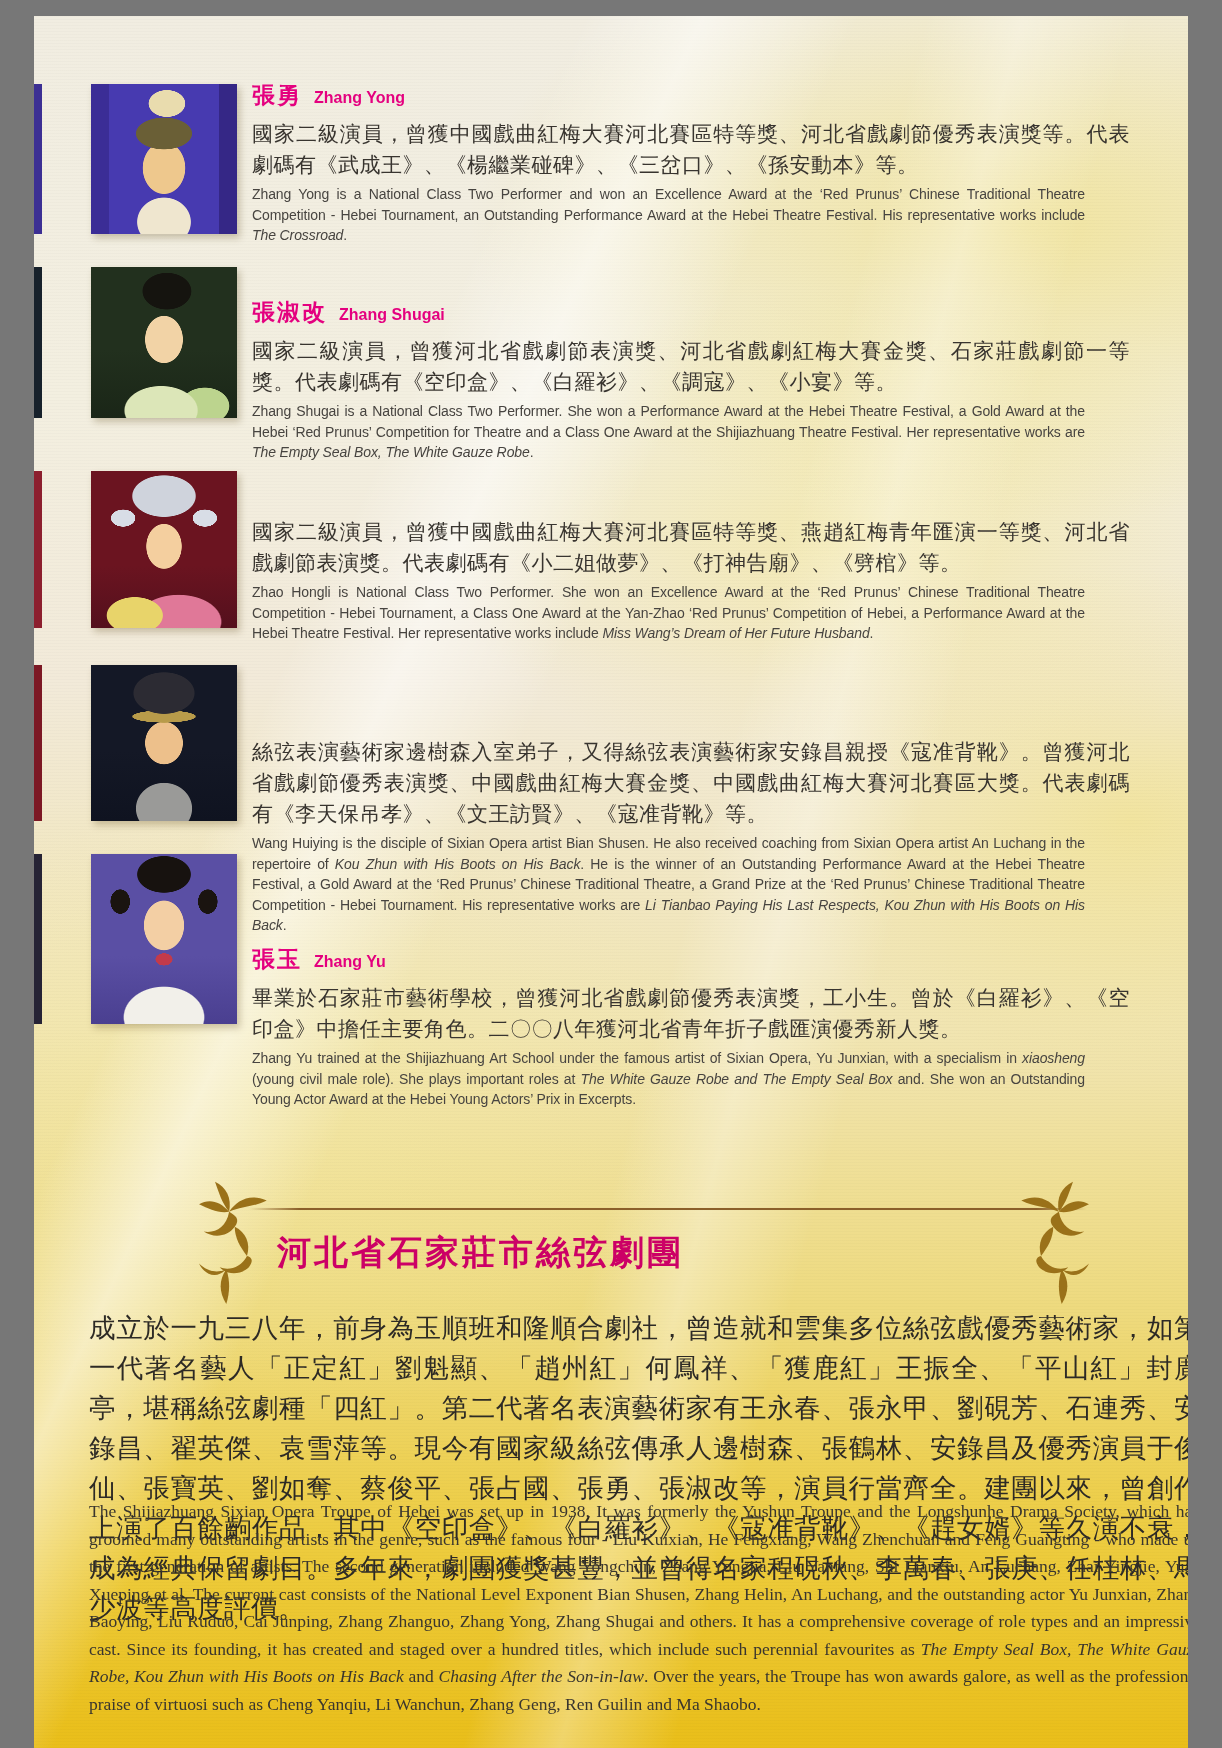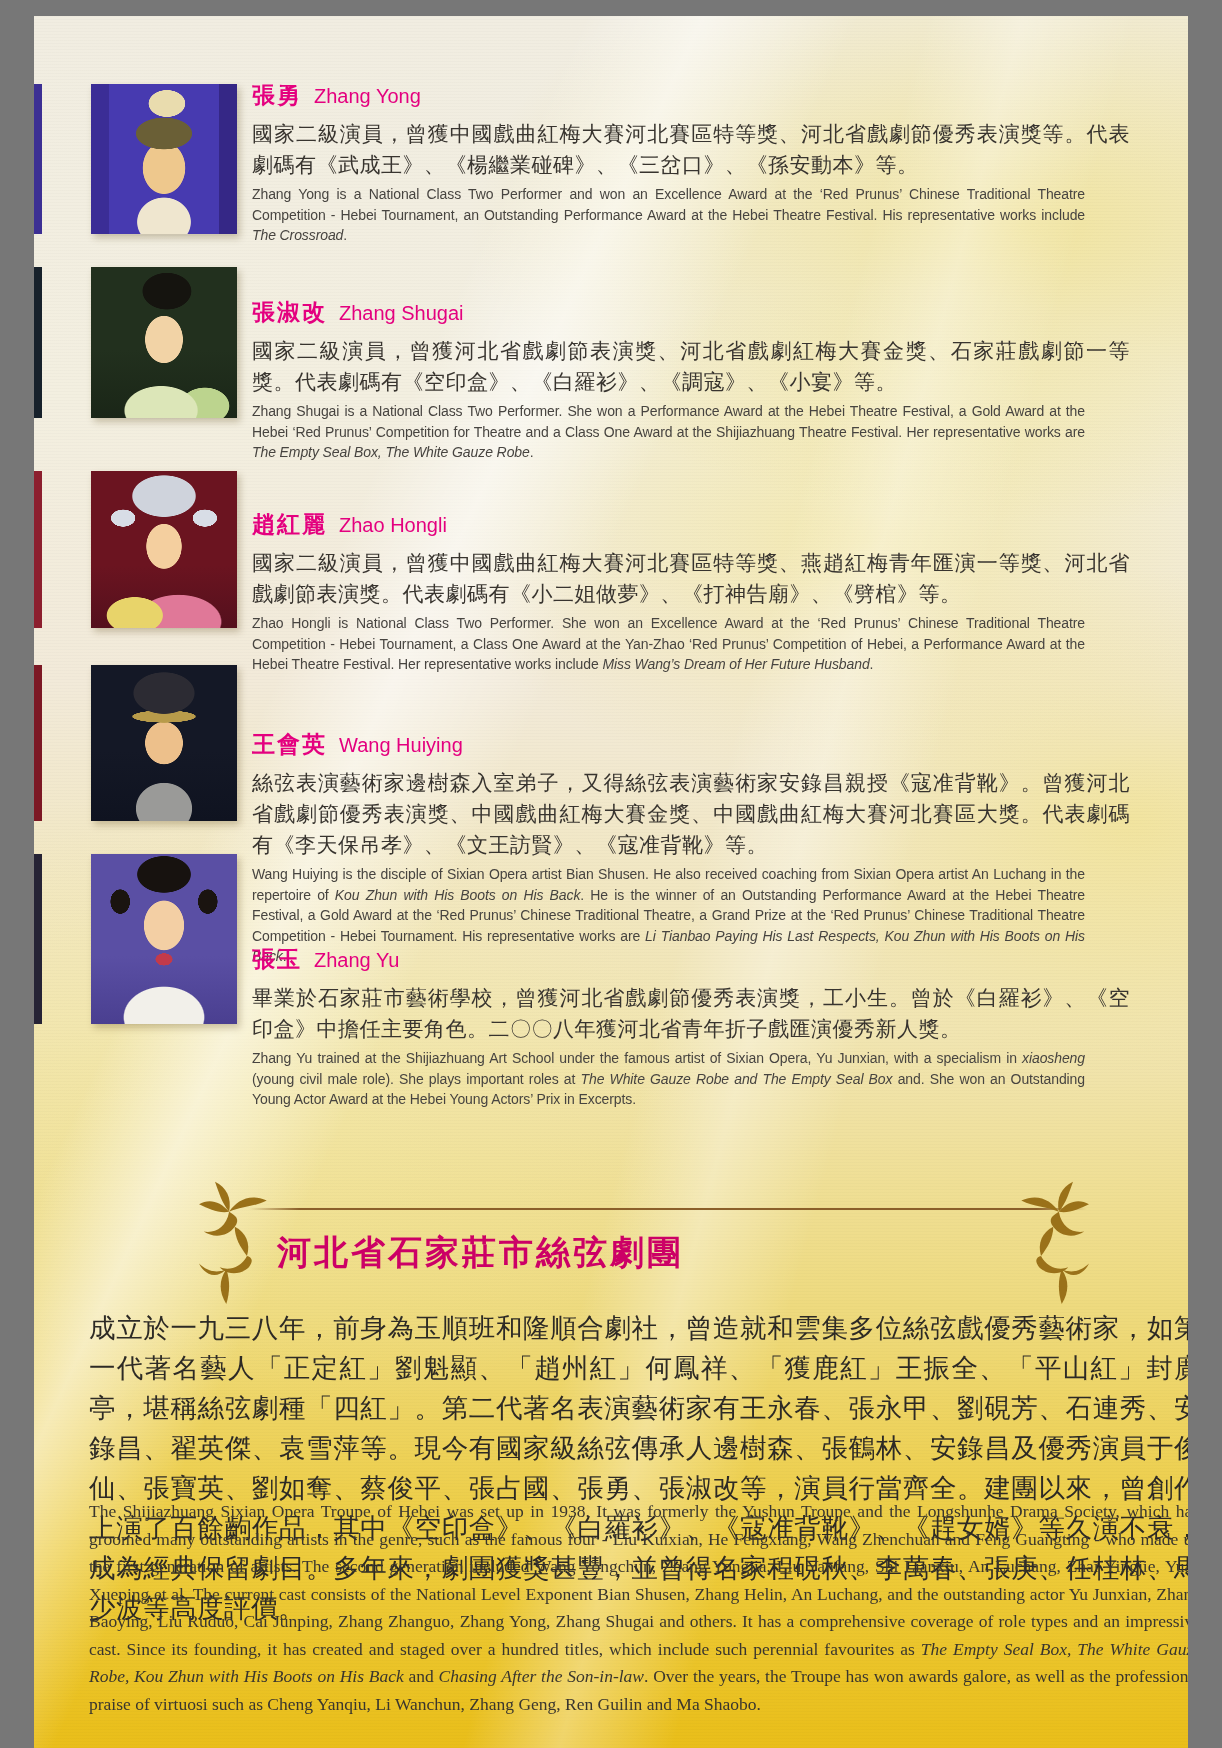--- a/index.html
+++ b/index.html
@@ -64,21 +64,21 @@
   .sv2{top:251px;height:151px;background:#17212b;}
   .sv3{top:455px;height:157px;background:#8c1f2e;}
   .sv4{top:649px;height:156px;background:#7c1824;}
   .sv5{top:838px;height:170px;background:#262335;}
 
   
   .sec{position:absolute;left:218px;width:878px;}
   .s1{top:64px}.s2{top:281px}.s3{top:493px}.s4{top:713px}.s5{top:928px}
   .names{display:flex;align-items:baseline;gap:12px;}
   .name-zh{color:#e4007f;font-size:23px;font-weight:bold;letter-spacing:2px;}
-  .name-en{color:#e4007f;font-size:20px;font-weight:normal;}
+  .name-en{color:#e4007f;font-size:16px;font-weight:bold;}
   .bio-zh{margin:7px 0 4px 0;color:#38342f;font-size:21px;line-height:31px;text-align:justify;letter-spacing:.5px;}
   .bio-en{margin:2px 0 0 0;max-width:833px;color:#474440;font-size:14px;line-height:20.5px;text-align:justify;letter-spacing:-.1px;}
   .bio-en i{font-style:italic;}
 
   
   .title-band{position:absolute;top:1150px;left:0;width:1222px;height:160px;}
   .title-line{position:absolute;top:42px;left:215px;width:838px;height:2px;
     background:linear-gradient(90deg,rgba(139,95,42,0),#8b5f2a 6%,#8b5f2a 94%,rgba(139,95,42,0));}
   .flourish{position:absolute;width:94px;height:140px;top:4px;}
   .fl-left{left:150px;}
@@ -124,33 +124,25 @@
   <div class="sec s2">
     <div class="names">
       <span class="name-zh">張淑改</span>
       <span class="name-en">Zhang Shugai</span>
     </div>
     <p class="bio-zh">國家二級演員，曾獲河北省戲劇節表演獎、河北省戲劇紅梅大賽金獎、石家莊戲劇節一等獎。代表劇碼有《空印盒》、《白羅衫》、《調寇》、《小宴》等。</p>
     <p class="bio-en"><span>Zhang Shugai is a National Class Two Performer. She won a Performance Award at the Hebei Theatre Festival, a Gold Award at the Hebei ‘Red Prunus’ Competition for Theatre and a Class One Award at the Shijiazhuang Theatre Festival. Her representative works are </span><i>The Empty Seal Box, The White Gauze Robe</i><span>.</span></p>
   </div>
 
   <div class="sec s3">
-    <div class="names">
-      <span class="name-zh">趙紅麗</span>
-      <span class="name-en">Zhao Hongli</span>
-    </div>
     <p class="bio-zh">國家二級演員，曾獲中國戲曲紅梅大賽河北賽區特等獎、燕趙紅梅青年匯演一等獎、河北省戲劇節表演獎。代表劇碼有《小二姐做夢》、《打神告廟》、《劈棺》等。</p>
     <p class="bio-en"><span>Zhao Hongli is National Class Two Performer. She won an Excellence Award at the ‘Red Prunus’ Chinese Traditional Theatre Competition - Hebei Tournament, a Class One Award at the Yan-Zhao ‘Red Prunus’ Competition of Hebei, a Performance Award at the Hebei Theatre Festival. Her representative works include </span><i>Miss Wang’s Dream of Her Future Husband</i><span>.</span></p>
   </div>
 
   <div class="sec s4">
-    <div class="names">
-      <span class="name-zh">王會英</span>
-      <span class="name-en">Wang Huiying</span>
-    </div>
     <p class="bio-zh">絲弦表演藝術家邊樹森入室弟子，又得絲弦表演藝術家安錄昌親授《寇准背靴》。曾獲河北省戲劇節優秀表演獎、中國戲曲紅梅大賽金獎、中國戲曲紅梅大賽河北賽區大獎。代表劇碼有《李天保吊孝》、《文王訪賢》、《寇准背靴》等。</p>
     <p class="bio-en"><span>Wang Huiying is the disciple of Sixian Opera artist Bian Shusen. He also received coaching from Sixian Opera artist An Luchang in the repertoire of </span><i>Kou Zhun with His Boots on His Back</i><span>. He is the winner of an Outstanding Performance Award at the Hebei Theatre Festival, a Gold Award at the ‘Red Prunus’ Chinese Traditional Theatre, a Grand Prize at the ‘Red Prunus’ Chinese Traditional Theatre Competition - Hebei Tournament. His representative works are </span><i>Li Tianbao Paying His Last Respects, Kou Zhun with His Boots on His Back</i><span>.</span></p>
   </div>
 
   <div class="sec s5">
     <div class="names">
       <span class="name-zh">張玉</span>
       <span class="name-en">Zhang Yu</span>
     </div>
     <p class="bio-zh">畢業於石家莊市藝術學校，曾獲河北省戲劇節優秀表演獎，工小生。曾於《白羅衫》、《空印盒》中擔任主要角色。二〇〇八年獲河北省青年折子戲匯演優秀新人獎。</p>

